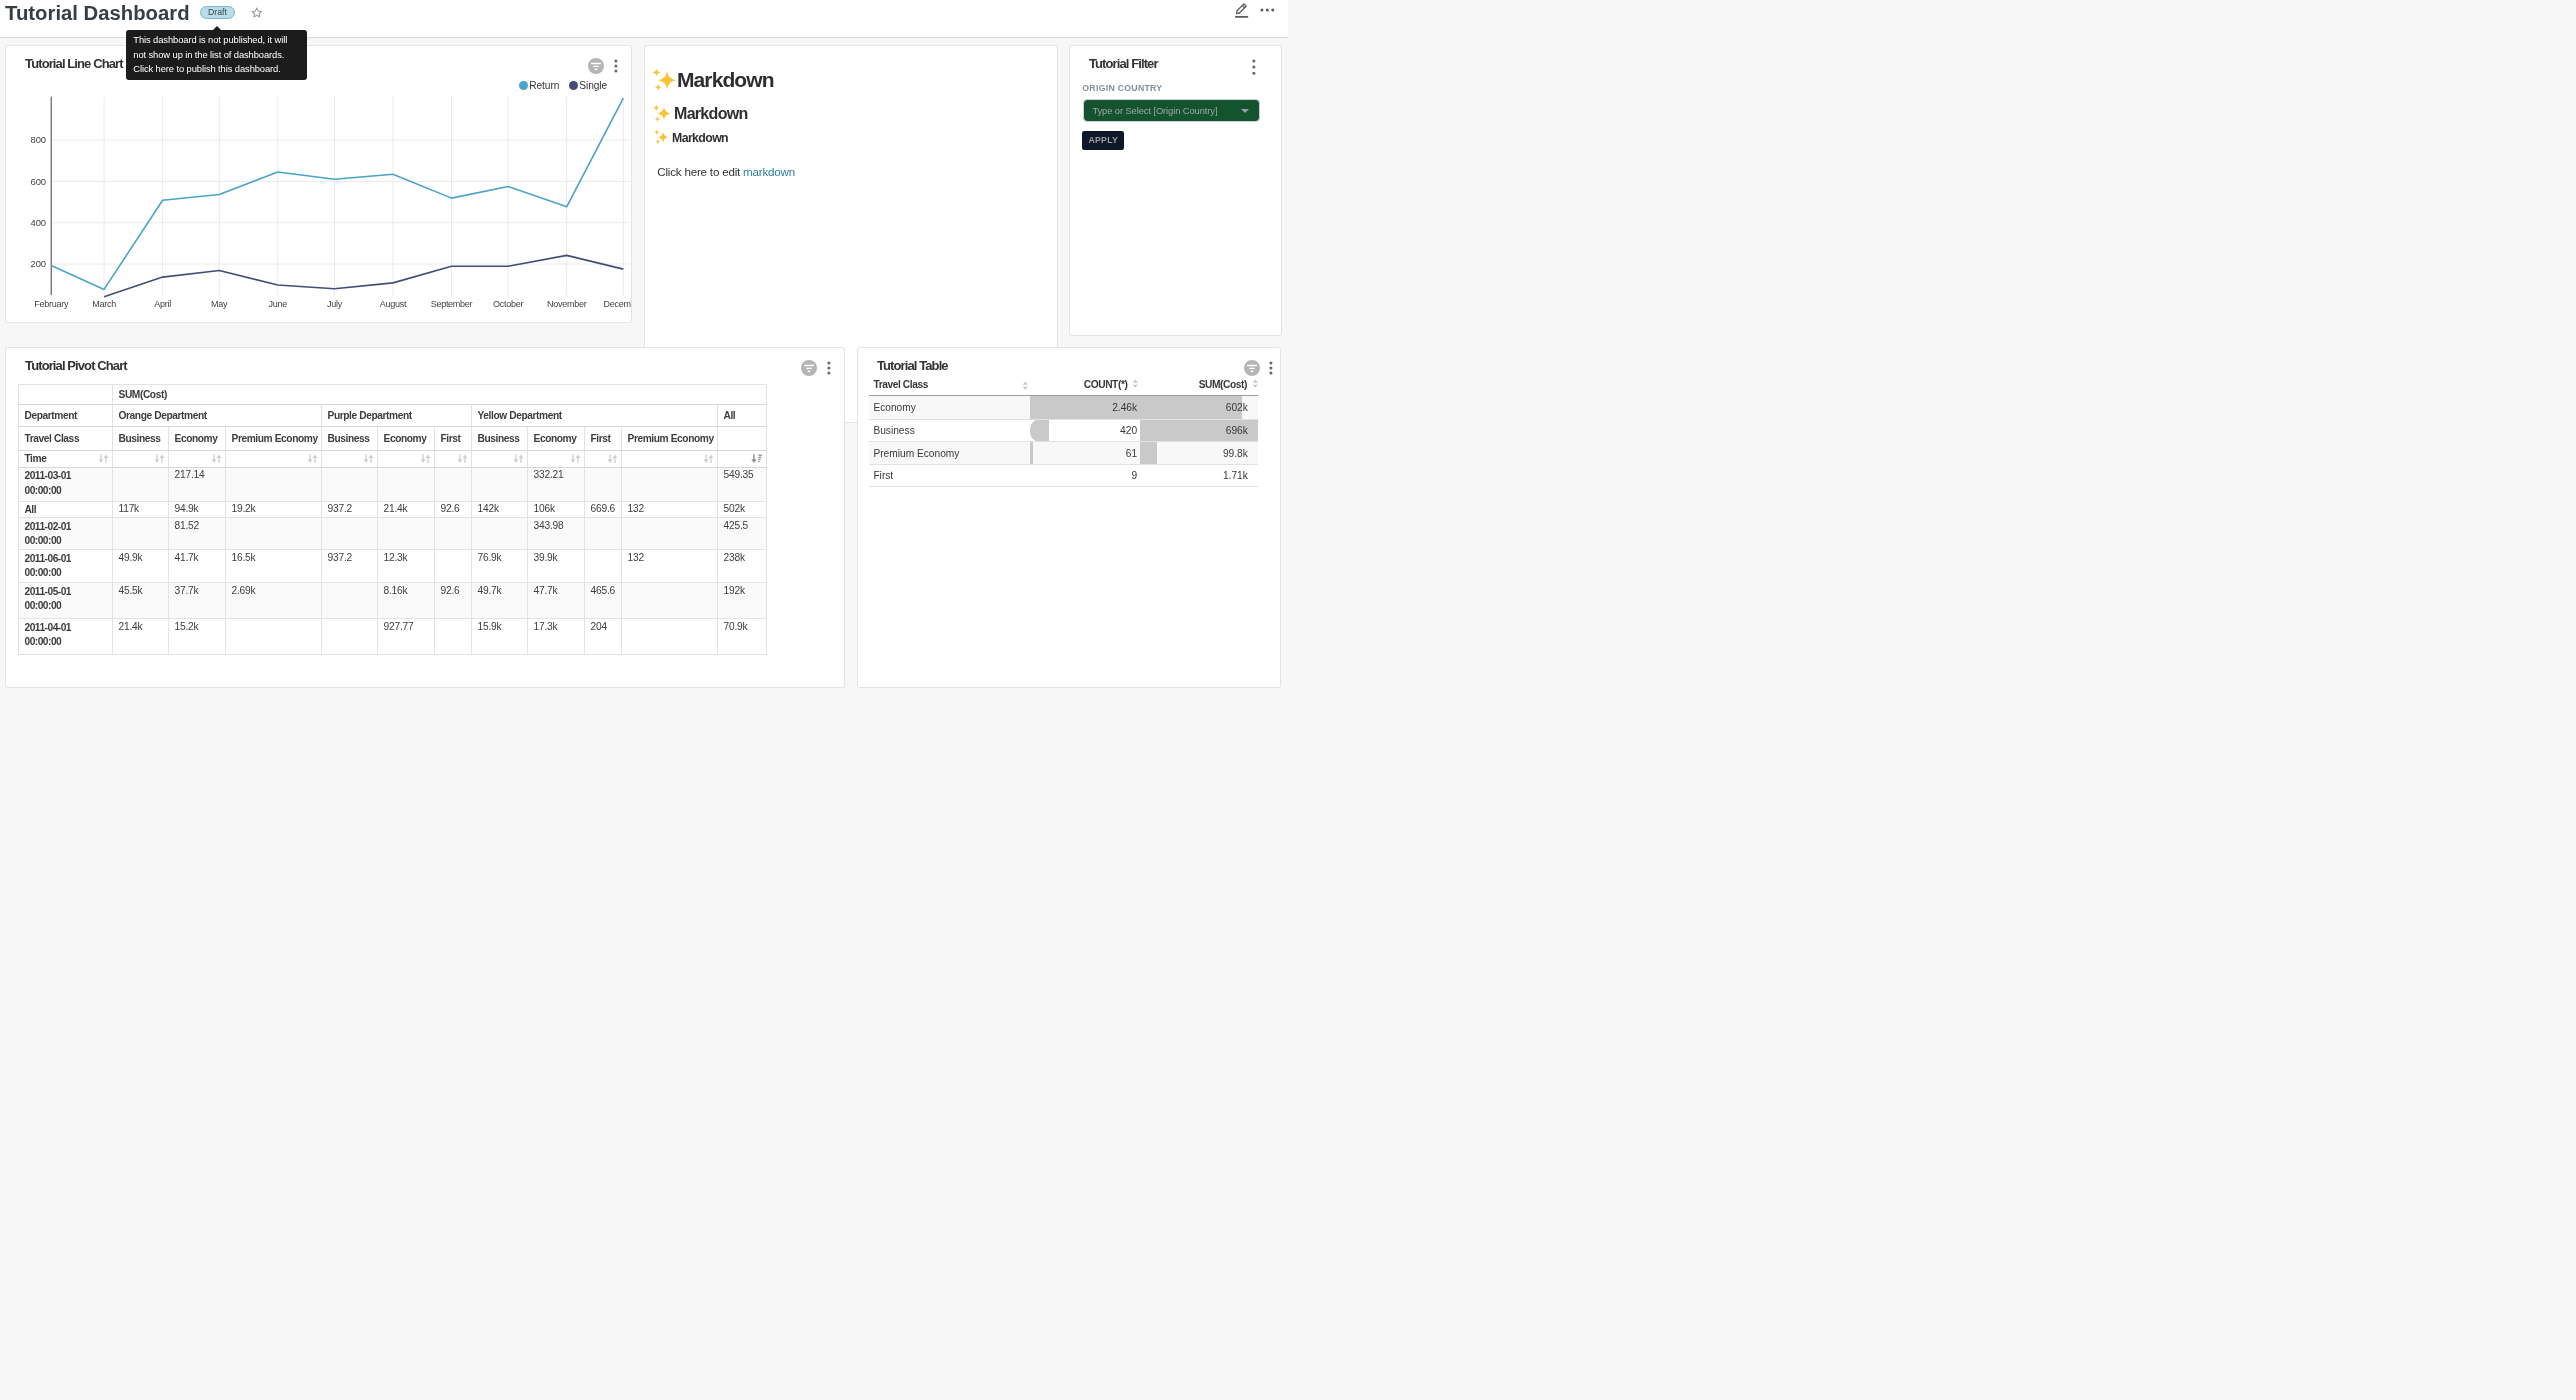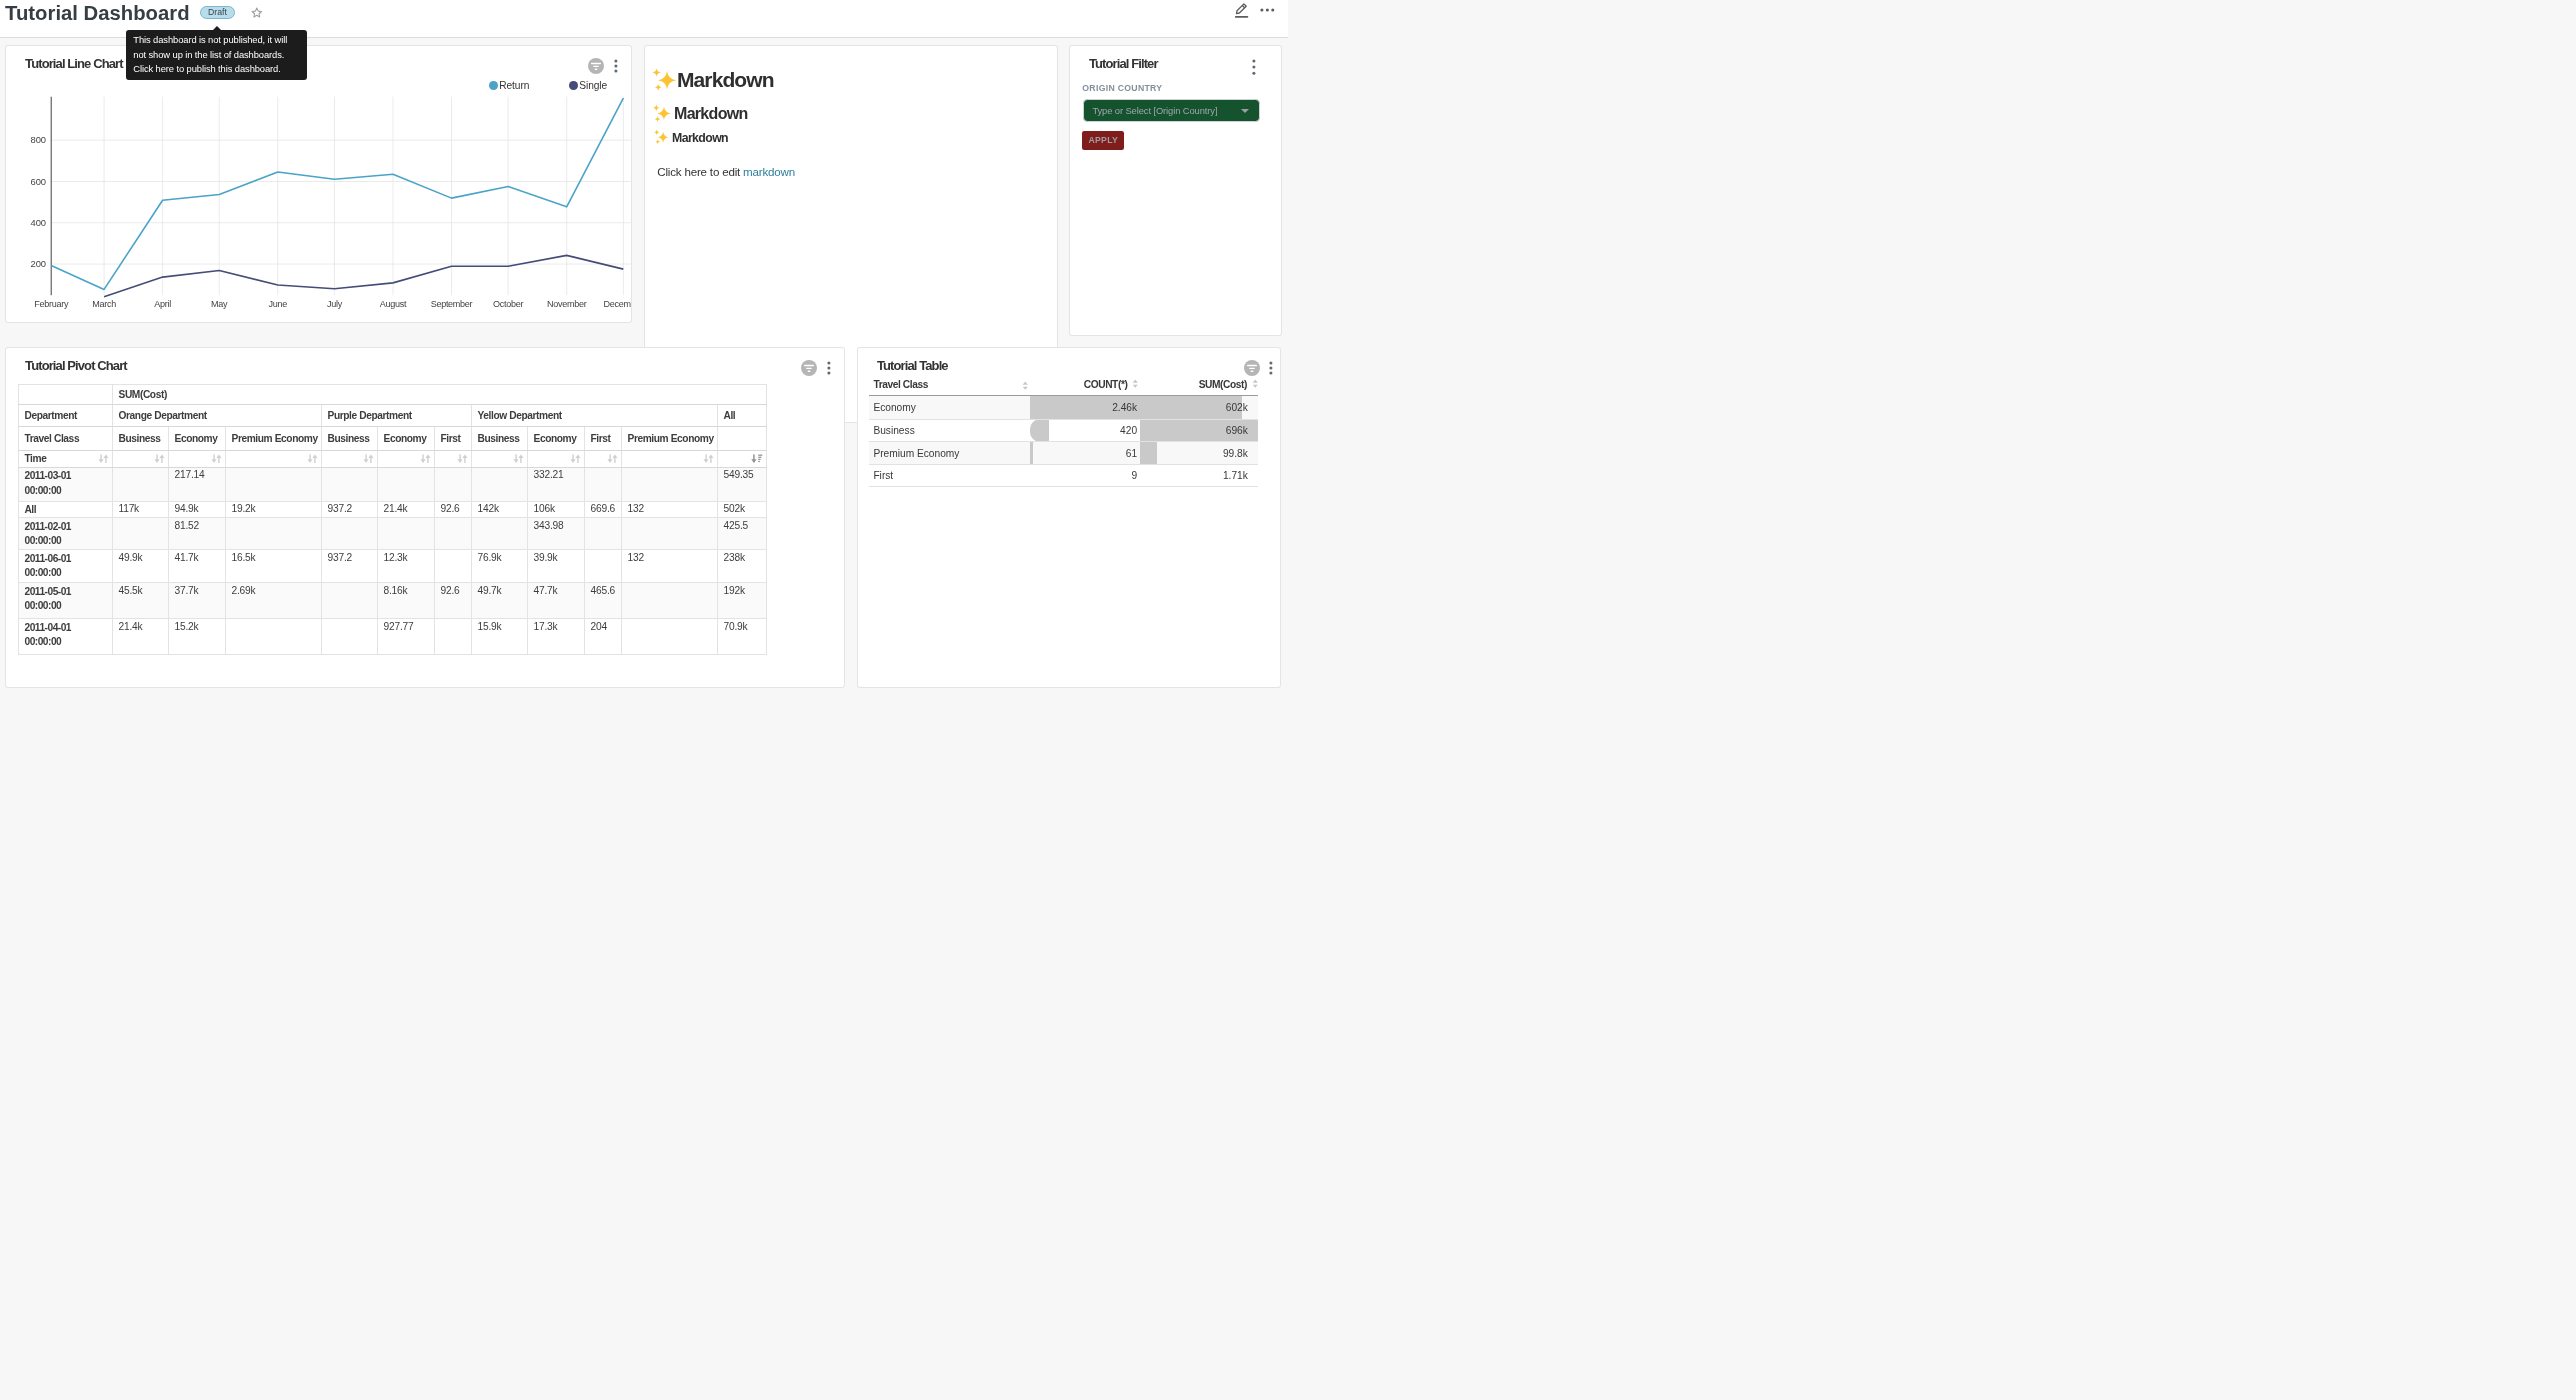--- a/index.html
+++ b/index.html
@@ -20,21 +20,21 @@
 #card-pivot { left:5.1px; top:347px; width:840px; height:341px; }
 #card-table { left:857px; top:347px; width:424px; height:341px; }
 .ctitle { position:absolute; left:19px; top:11px; font-size:13px; font-weight:bold; letter-spacing:-0.9px; color:#333; line-height:14.5px; }
 .legend { position:absolute; font-size:10.2px; color:#333; letter-spacing:-0.1px; }
 .ldot { display:inline-block; width:8.7px; height:8.7px; border-radius:4.4px; vertical-align:-1.1px; margin-right:1.5px; }
 
 .flabel { position:absolute; left:12.3px; top:37px; font-size:8.7px; font-weight:bold; color:#82909a; letter-spacing:0.3px; }
 .fselect { position:absolute; left:12.7px; top:53px; width:177px; height:23px; border:0.7px solid #ccd2d6; border-radius:4.4px; background:#14532d; }
 .fselect span { position:absolute; left:8.7px; top:5.1px; font-size:9.4px; color:#a0a7ad; letter-spacing:-0.1px; }
 .fselect i { position:absolute; right:9.4px; top:9.4px; width:0; height:0; border-left:4px solid transparent; border-right:4px solid transparent; border-top:4.4px solid #98a0a6; }
-.fapply { position:absolute; left:12.3px; top:85px; width:42px; height:19px; background:#7f1d1d; border-radius:2.2px; font-size:8.7px; font-weight:bold; color:#9e9e9e; text-align:center; line-height:19px; letter-spacing:0.3px; }
+.fapply { position:absolute; left:12.3px; top:85px; width:42px; height:19px; background:#0f172a; border-radius:2.2px; font-size:8.7px; font-weight:bold; color:#9e9e9e; text-align:center; line-height:19px; letter-spacing:0.3px; }
 
 .mh { position:absolute; color:#2f2f2f; font-weight:bold; white-space:nowrap; }
 .mp { position:absolute; color:#333; font-size:11.6px; letter-spacing:-0.2px; }
 .mp a { color:#2d7f9d; text-decoration:none; }
 
 table { border-collapse:collapse; table-layout:fixed; }
 #ptable { position:absolute; left:12.3px; top:36px; width:747px; font-size:10.2px; color:#3d3d3d; }
 #ptable td, #ptable th { border:0.7px solid #e3e3e3; padding:1.5px 5.1px; font-weight:normal; text-align:left; overflow:hidden; white-space:nowrap; }
 #ptable .hr td, #ptable .hr th { border-bottom:1.5px solid #d8d8d8; font-weight:bold; letter-spacing:-0.4px; }
 #ptable .dt { font-weight:bold; letter-spacing:-0.5px; line-height:14.5px; vertical-align:top; padding:1.5px 5.1px 0 5.1px; }
@@ -79,21 +79,21 @@
         <line x1="5" y1="7.5" x2="17" y2="7.5"></line>
         <line x1="8" y1="11.5" x2="14" y2="11.5"></line>
         <line x1="10" y1="15.5" x2="12" y2="15.5"></line>
       </g>
     </svg>
   <svg class="abs" style="left:607px;top:11.6px;" width="5.8" height="17.4" viewBox="0 0 8 24">
       <circle cx="4" cy="4" r="2.1" fill="#5e6a74"></circle>
       <circle cx="4" cy="11" r="2.1" fill="#5e6a74"></circle>
       <circle cx="4" cy="18" r="2.1" fill="#5e6a74"></circle>
     </svg>
-  <div class="legend" style="left:483px;top:34px;"><span class="ldot" style="background:#4aa3c8;"></span>Return</div>
+  <div class="legend" style="left:513px;top:34px;"><span class="ldot" style="background:#4aa3c8;"></span>Return</div>
   <div class="legend" style="left:563px;top:34px;"><span class="ldot" style="background:#434d78;"></span>Single</div>
   <svg class="abs" id="chart" style="left:0;top:0;" width="625" height="276" viewBox="0 0 862 381">
     <g stroke="#e3e3e3" stroke-width="1">
       <line x1="135" y1="70" x2="135" y2="344"></line>
         <line x1="215.8" y1="70" x2="215.8" y2="344"></line>
         <line x1="294" y1="70" x2="294" y2="344"></line>
         <line x1="374.8" y1="70" x2="374.8" y2="344"></line>
         <line x1="453" y1="70" x2="453" y2="344"></line>
         <line x1="533.8" y1="70" x2="533.8" y2="344"></line>
         <line x1="614.6" y1="70" x2="614.6" y2="344"></line>

